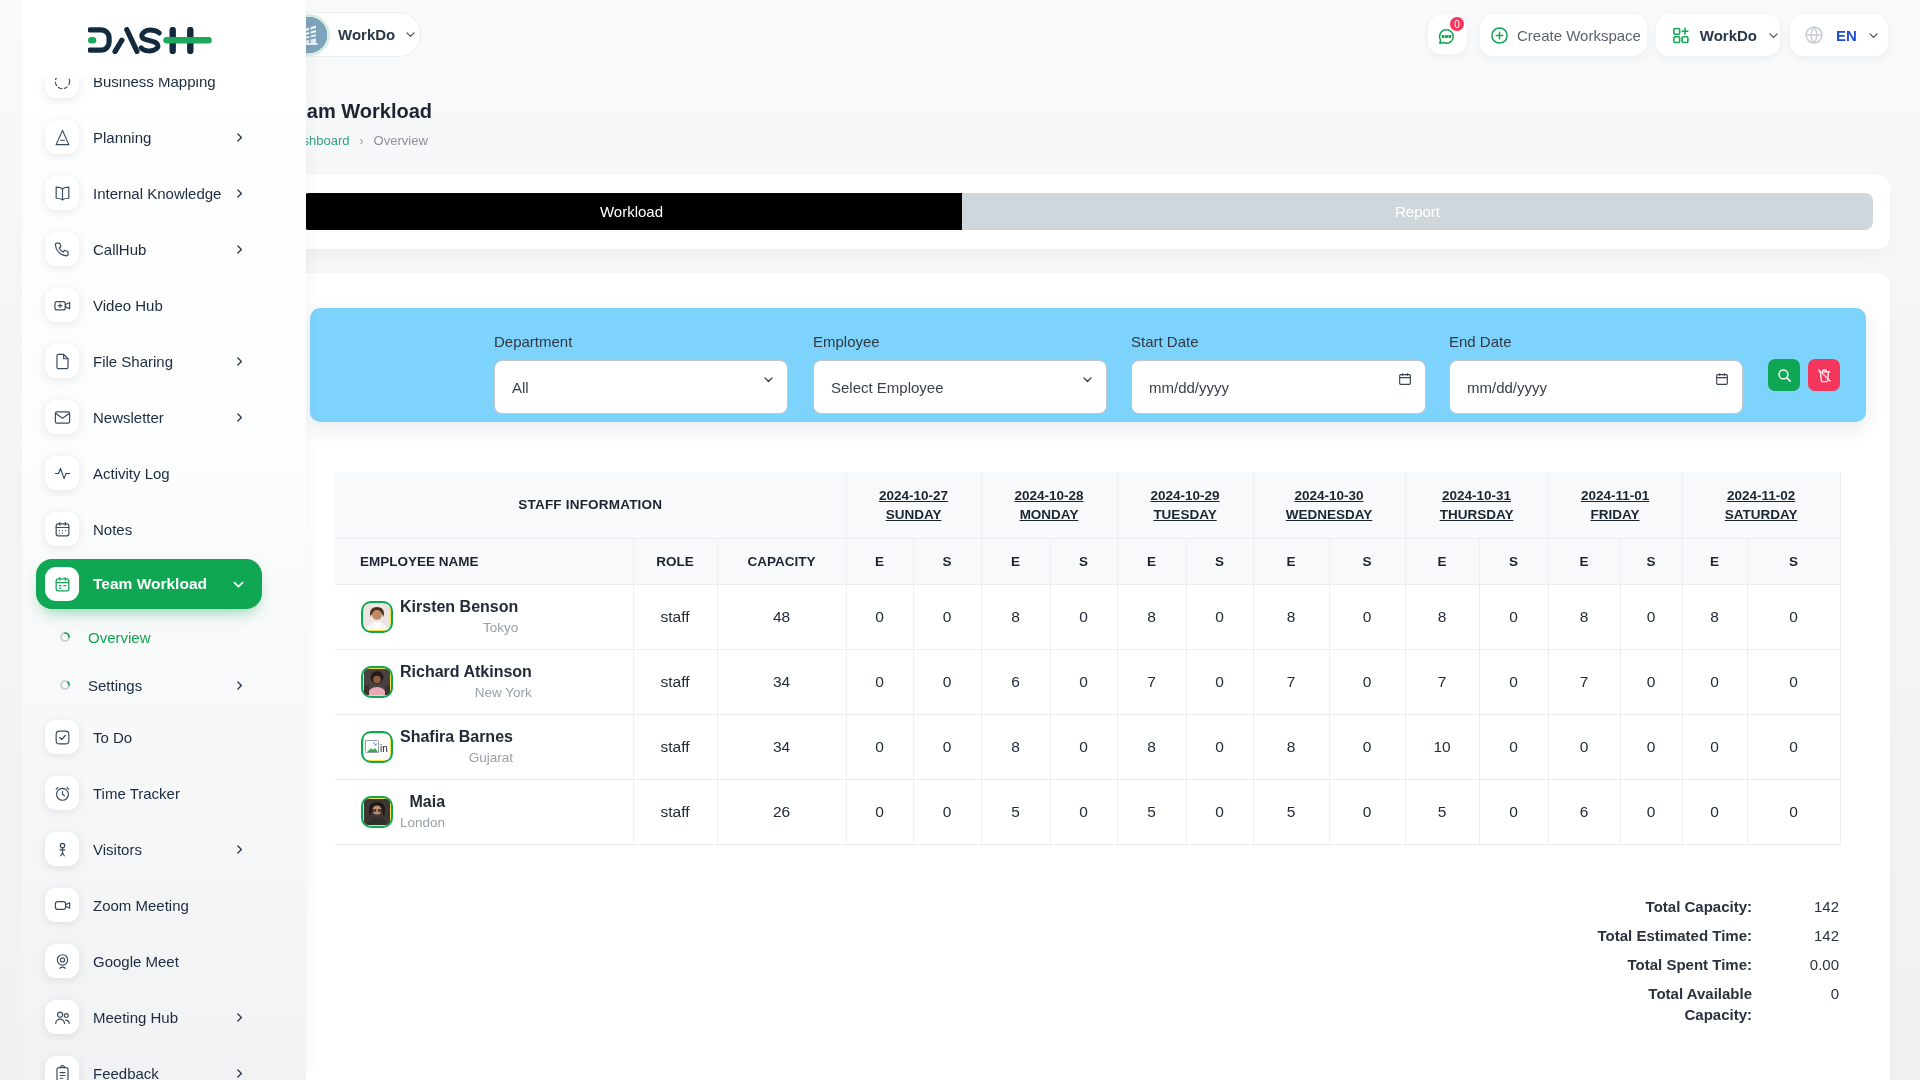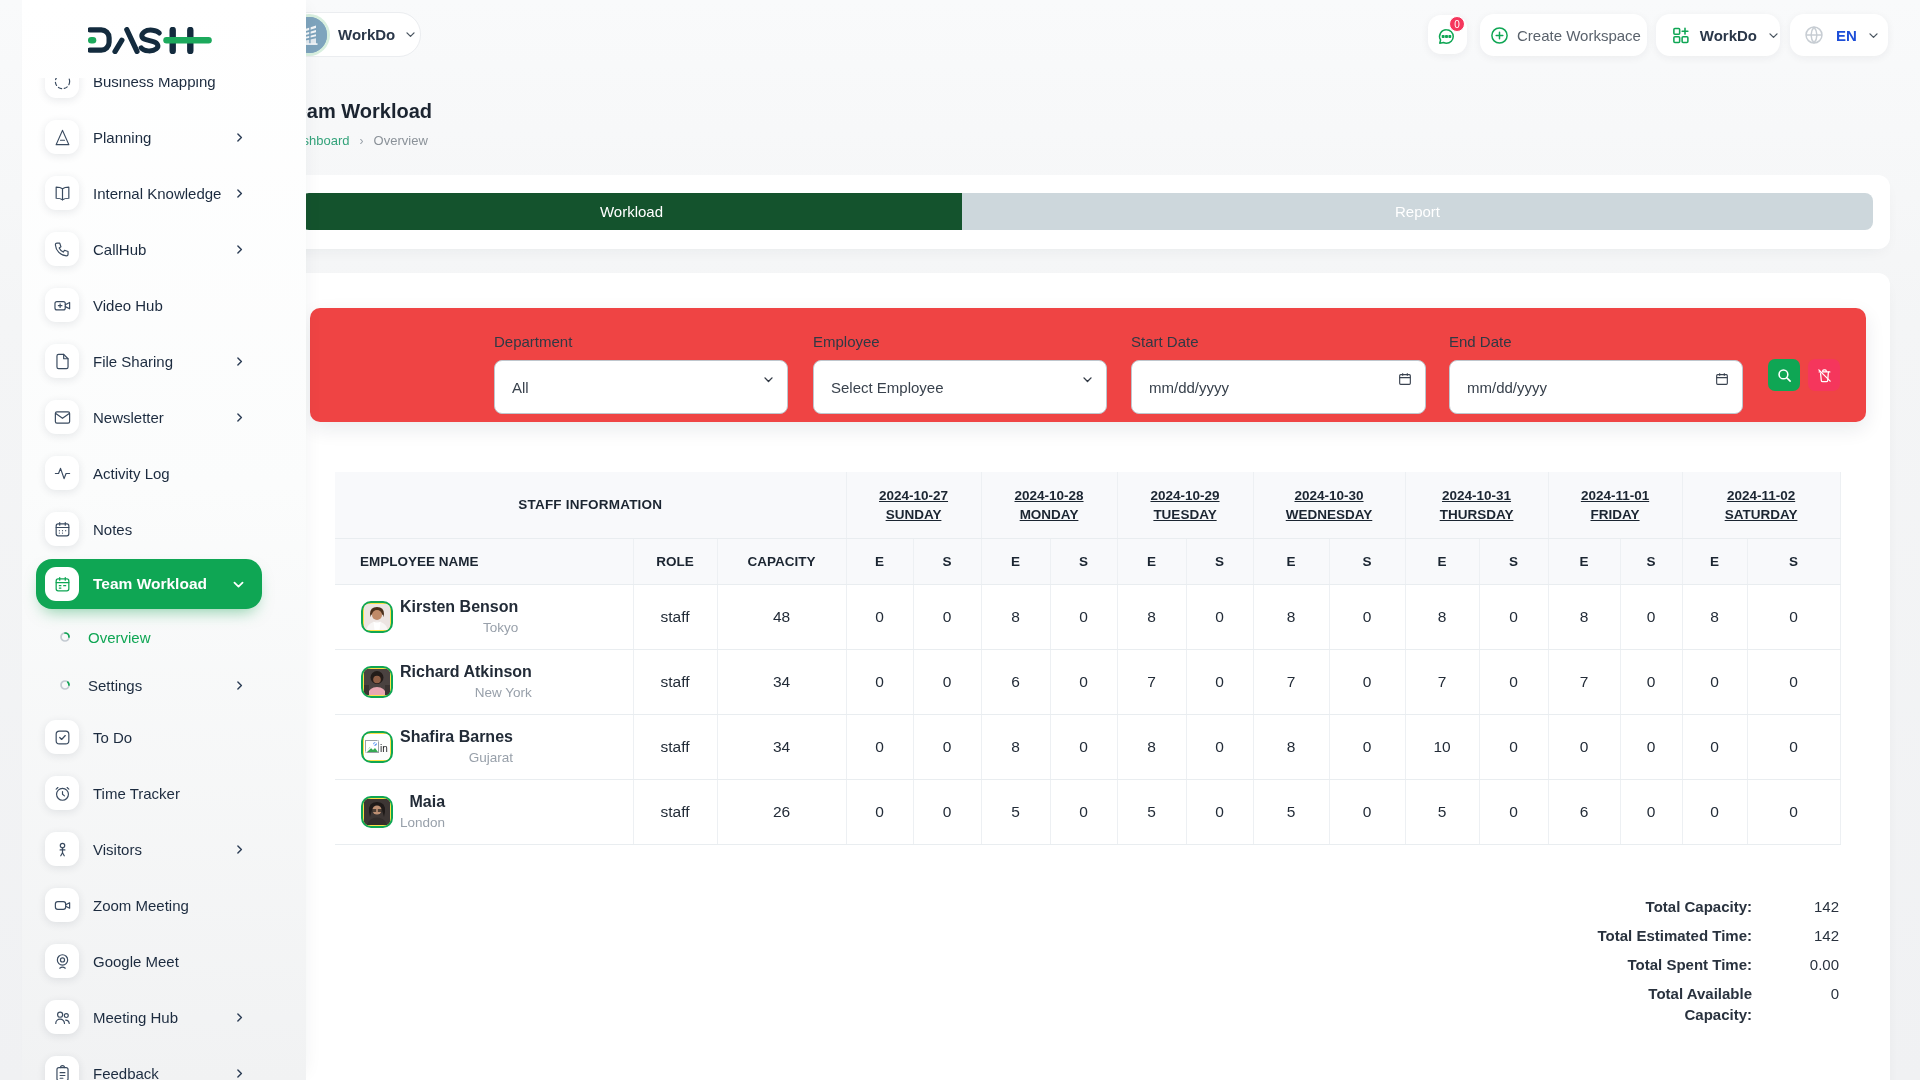--- a/index.html
+++ b/index.html
@@ -59,25 +59,25 @@
 .lang .c { margin-left:10px; display:flex; }
 
 h1 { position:absolute; left:285px; top:100px; font-size:20px; font-weight:700; color:#1b2430; }
 .crumbs { position:absolute; left:286px; top:133px; font-size:13px; display:flex; align-items:center; }
 .crumbs .a { color:#34a37b; }
 .crumbs .s { color:#9aa2aa; margin:0 10px; font-size:12px; }
 .crumbs .b { color:#8b9299; }
 
 .tabcard { position:absolute; left:284px; top:175px; width:1606px; height:74px; background:#fff; border-radius:12px; box-shadow:0 6px 16px -6px rgba(24,36,51,0.07); }
 .tabs { position:absolute; left:17px; top:18px; right:17px; height:37px; display:flex; }
-.tab1 { width:661px; background:#14532d; border-radius:8px 0 0 8px; color:#fff; font-size:15px; display:flex; align-items:center; justify-content:center; }
+.tab1 { width:661px; background:#000000; border-radius:8px 0 0 8px; color:#fff; font-size:15px; display:flex; align-items:center; justify-content:center; }
 .tab2 { flex:1; background:#cdd7dc; border-radius:0 8px 8px 0; color:#fff; font-size:15px; display:flex; align-items:center; justify-content:center; }
 
 .content { position:absolute; left:284px; top:273px; width:1606px; height:840px; background:#fff; border-radius:12px; box-shadow:0 6px 16px -6px rgba(24,36,51,0.07); }
-.filter { position:absolute; left:26px; top:35px; width:1556px; height:114px; background:#ef4444; border-radius:10px; box-shadow:0 7px 20px rgba(24,36,51,0.09);text-decoration:underline; }
+.filter { position:absolute; left:26px; top:35px; width:1556px; height:114px; background:#7dd3fc; border-radius:10px; box-shadow:0 7px 20px rgba(24,36,51,0.09);text-decoration:underline; }
 .flabel { position:absolute; top:25px; font-size:15px; color:#303944; }
 .fld { position:absolute; top:52px; height:54px; border:1px solid #bfc6cd; border-radius:8px; background:#fff; font-size:15px; color:#39424d; display:flex; align-items:center; padding-left:17px; }
 .fld .cv { position:absolute; right:12px; top:11px; }
 .btnq { position:absolute; top:51px; width:32px; height:32px; border-radius:7px; display:flex; align-items:center; justify-content:center; }
 .btn-g { background:#0fa654; left:1458px; }
 .btn-p { background:#f5365c; left:1498px; }
 
 table { position:absolute; left:51px; top:199px; border-collapse:collapse; table-layout:fixed; width:1505px; }
 th, td { padding:0; }
 thead th { background:#f8f9fb; color:#1b2531; font-size:13.5px; font-weight:700; }

